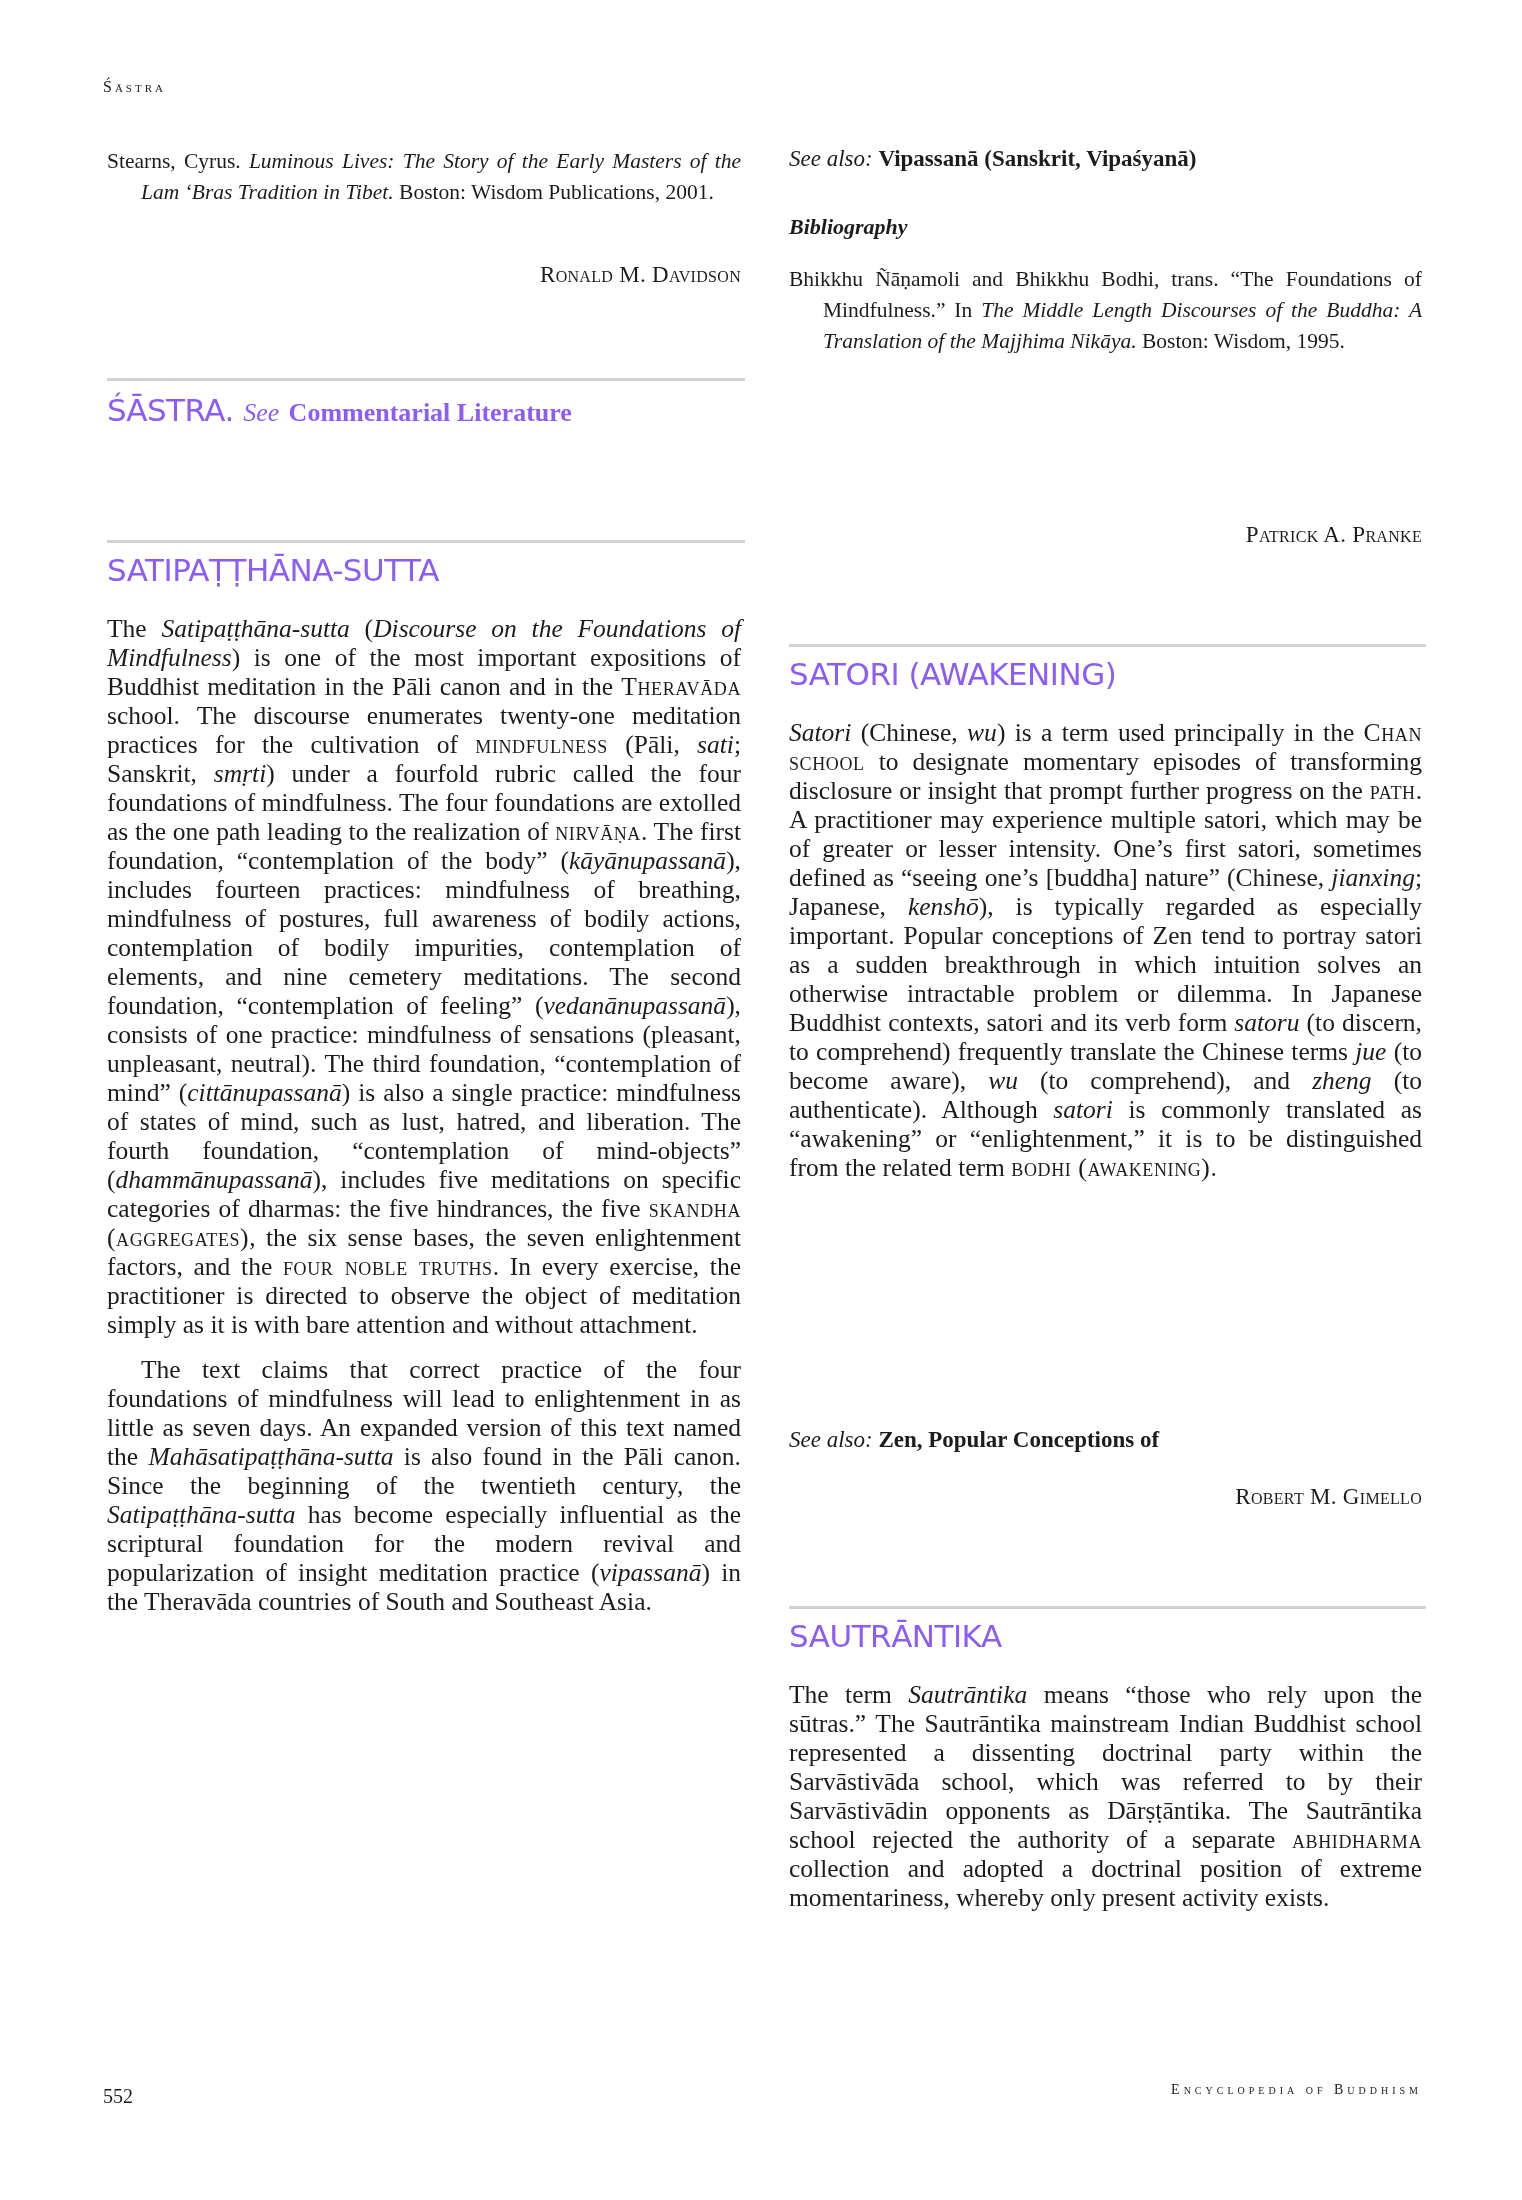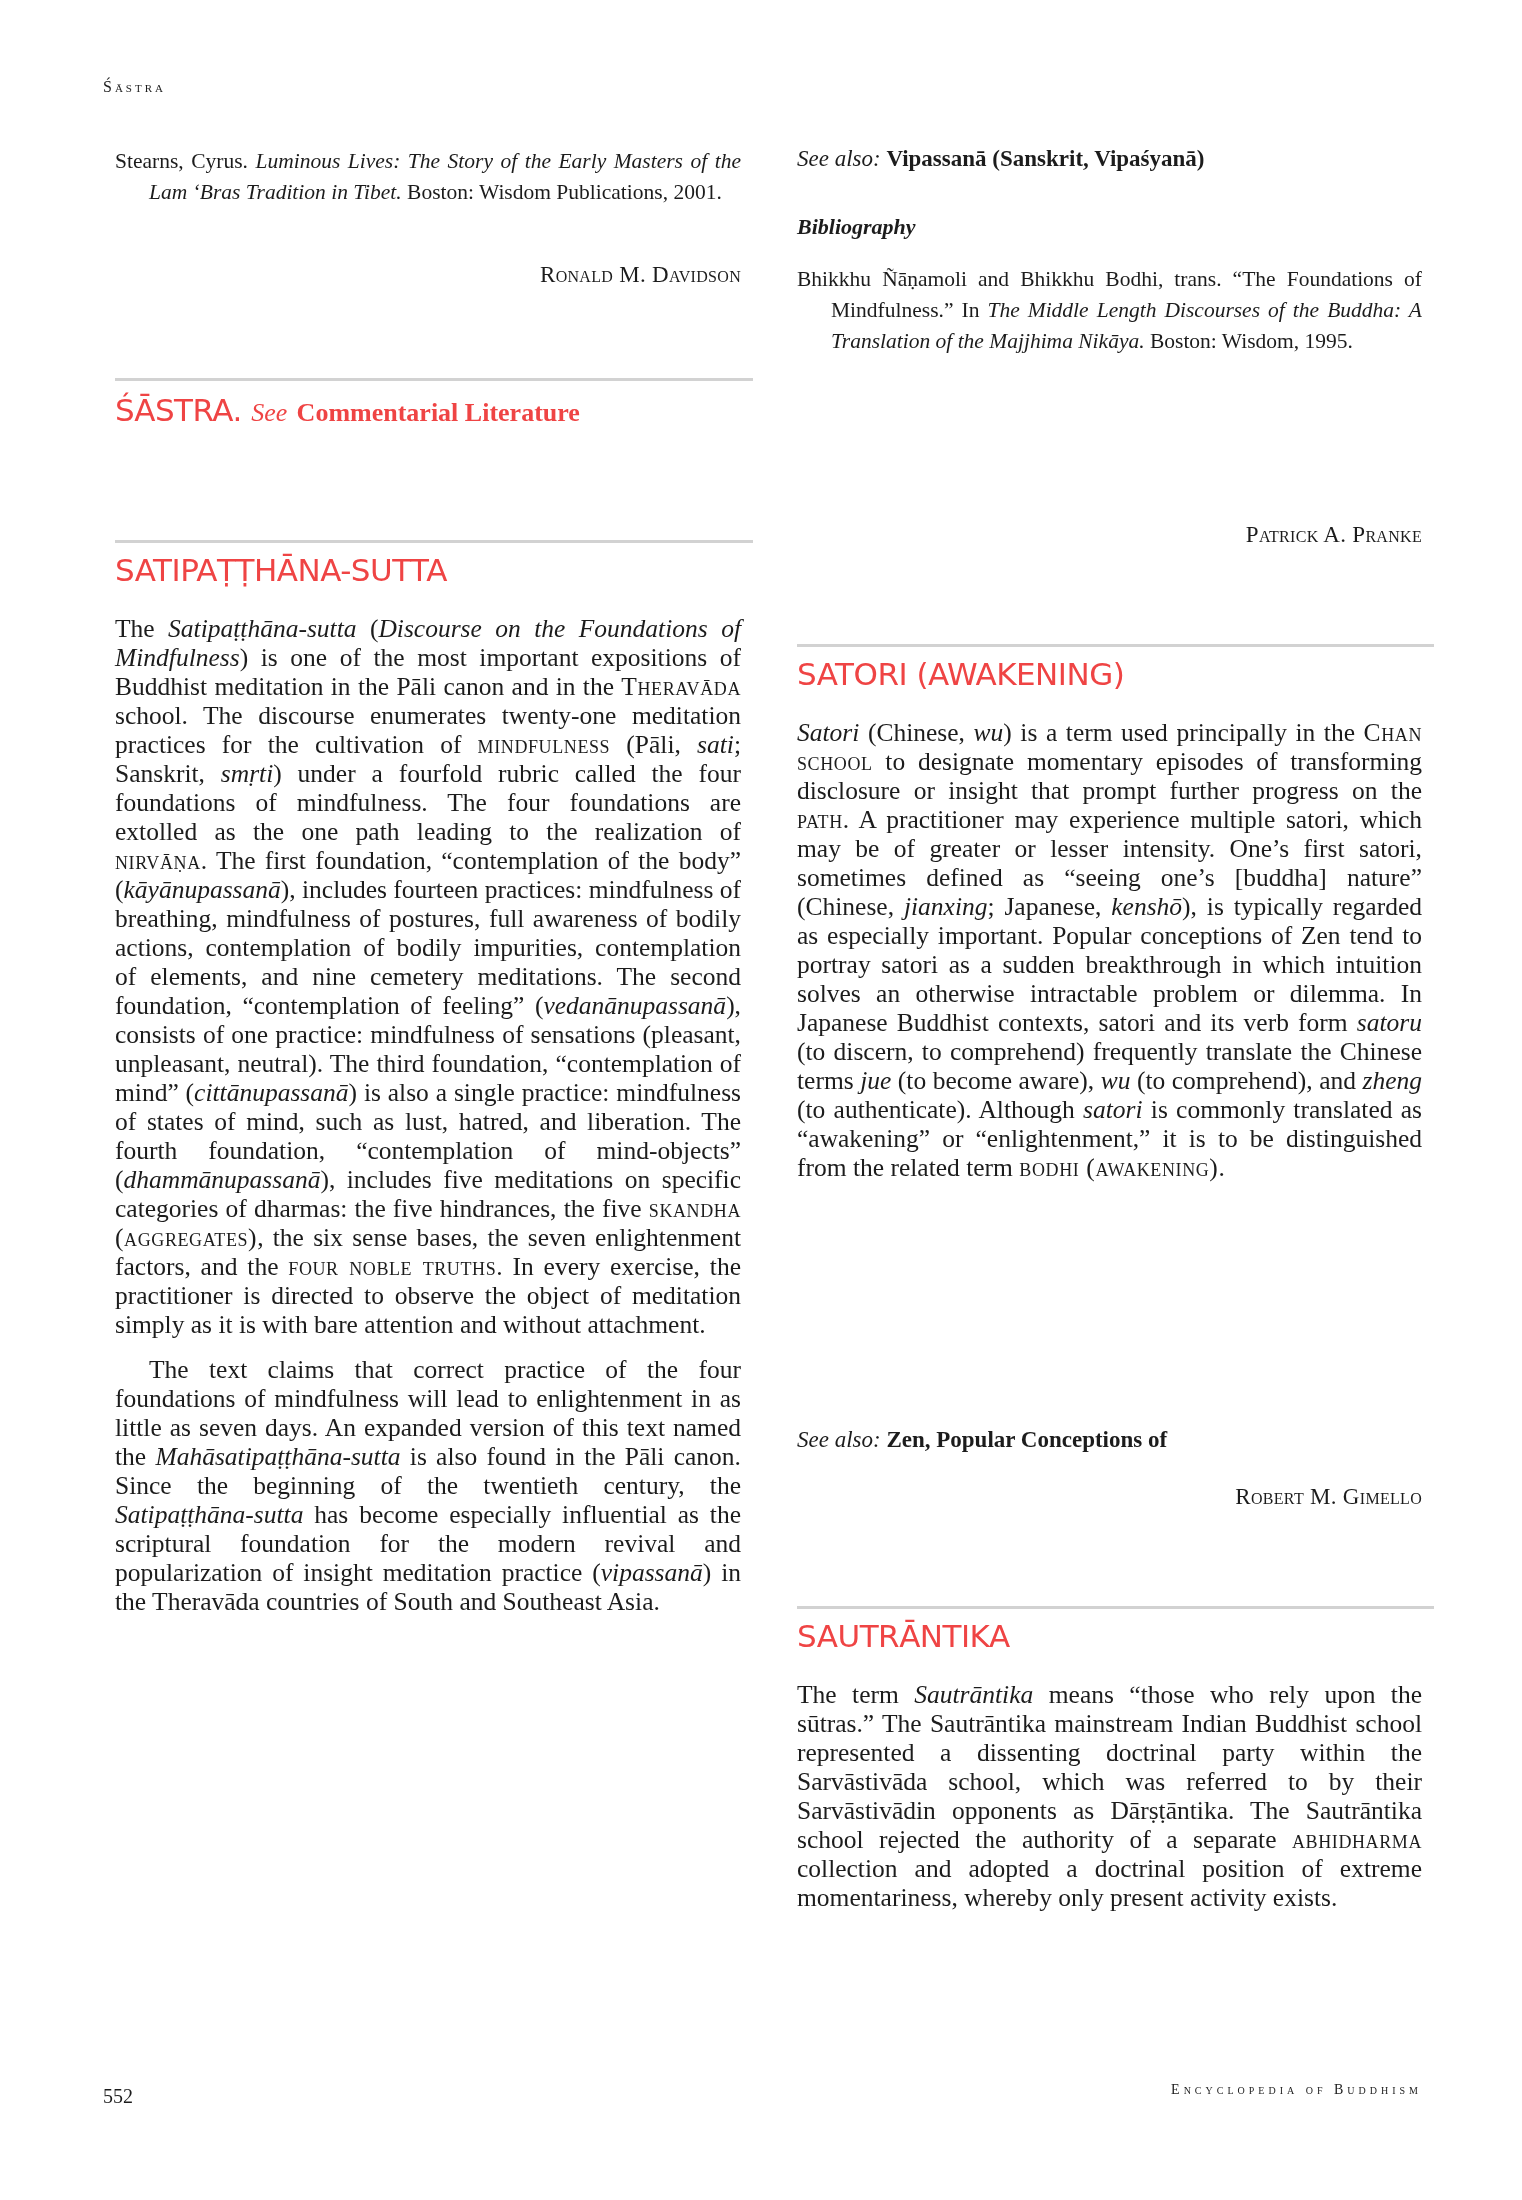--- a/index.html
+++ b/index.html
@@ -22,21 +22,21 @@
     font-size: 21.5px; line-height: 31px; text-align: justify;
     padding-left: 34px; text-indent: -34px; margin: 0;
   }
   .author {
     font-size: 23px; text-align: right; font-variant: small-caps; letter-spacing: 0.3px;
     margin: 0;
   }
   .rule { height: 3px; background: #d2d2d2; width: 100%; }
   .heading {
     font-family: "DejaVu Sans", "Liberation Sans", sans-serif;
-    font-size: 31px; letter-spacing: -0.5px; color: #ef4444;
+    font-size: 31px; letter-spacing: -0.5px; color: #8b5cf6;
     margin: 0; white-space: nowrap;
   }
   .heading .see { font-family: "Liberation Serif", serif; font-style: italic; font-size: 26px; letter-spacing: 0; }
   .heading .target { font-family: "Liberation Serif", serif; font-size: 26px; font-weight: bold; letter-spacing: 0; }
   .para {
     font-size: 25.5px; line-height: 29px; text-align: justify; margin: 0;
     hyphens: manual;
   }
   .para.indent { text-indent: 34px; }
   .seealso { font-size: 23px; margin: 0; }
@@ -45,21 +45,21 @@
   .bib-title { font-size: 22px; font-style: italic; font-weight: bold; margin: 0; }
   .it { font-style: italic; }
   .sc { font-variant: small-caps; text-transform: lowercase; letter-spacing: 0.6px; }
   .sc-keep { font-variant: small-caps; letter-spacing: 0.6px; }
 
   .footer-page { position: absolute; left: 103px; top: 2085px; font-size: 20px; }
   .footer-title {
     position: absolute; right: 100px; top: 2082px;
     font-size: 14px; letter-spacing: 4px; font-variant: small-caps;
   }
-  .abs { position: absolute; left: 12px; right: 0; }
+  .abs { position: absolute; left: 4px; right: 0; }
 </style>
 </head>
 <body>
 
 <div class="running-head">Śāstra</div>
 
 <div class="col col-left">
   <div class="abs" style="top:146px;">
     <p class="bib"><span>Stearns, Cyrus. </span><span class="it">Luminous Lives: The Story of the Early Masters of the Lam ‘Bras Tradition in Tibet.</span><span> Boston: Wisdom Publications, 2001.</span></p>
   </div>

